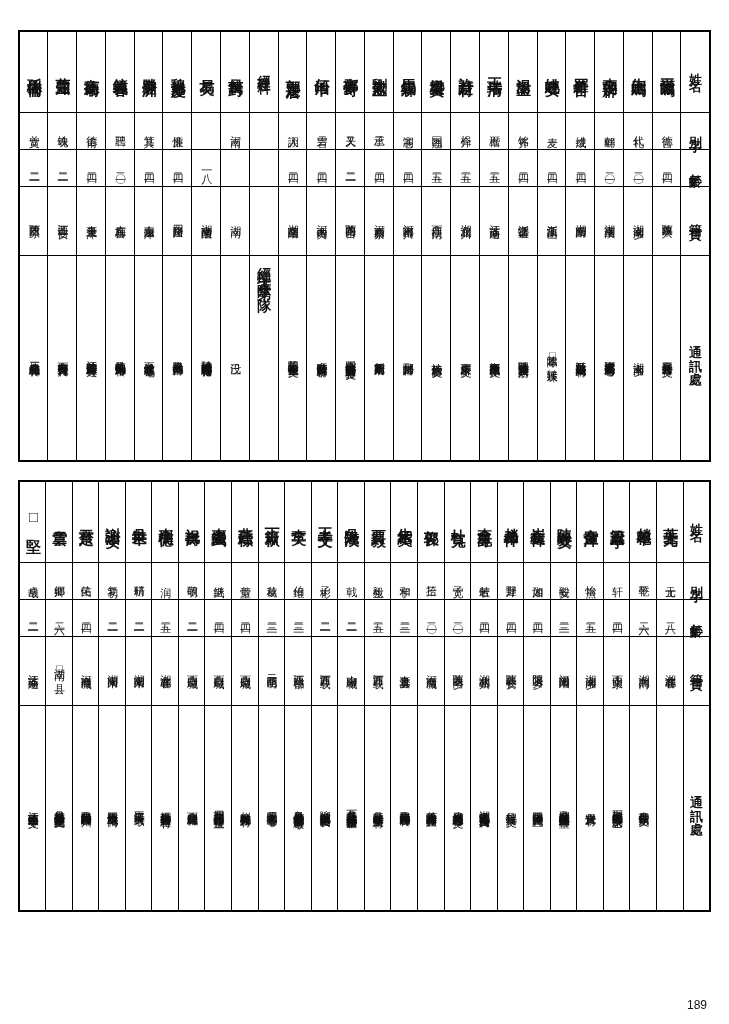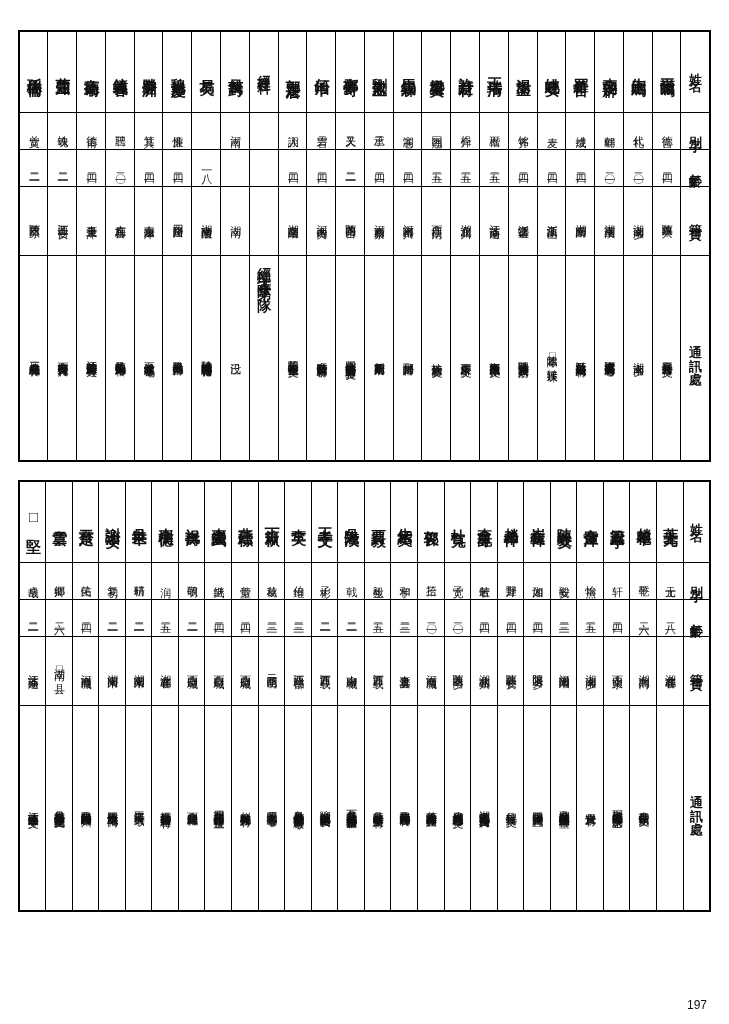--- a/index.html
+++ b/index.html
@@ -872,14 +872,14 @@
               <span class="vcell"></span>
             </td>
             <td class="hdr row-addr">
               <span class="vcell">通訊處</span>
             </td>
           </tr>
         </tbody>
       </table>
     </div>
 
-  <div class="pagenum">197</div>
+  <div class="pagenum">189</div>
 </div>
 
 </body></html>

